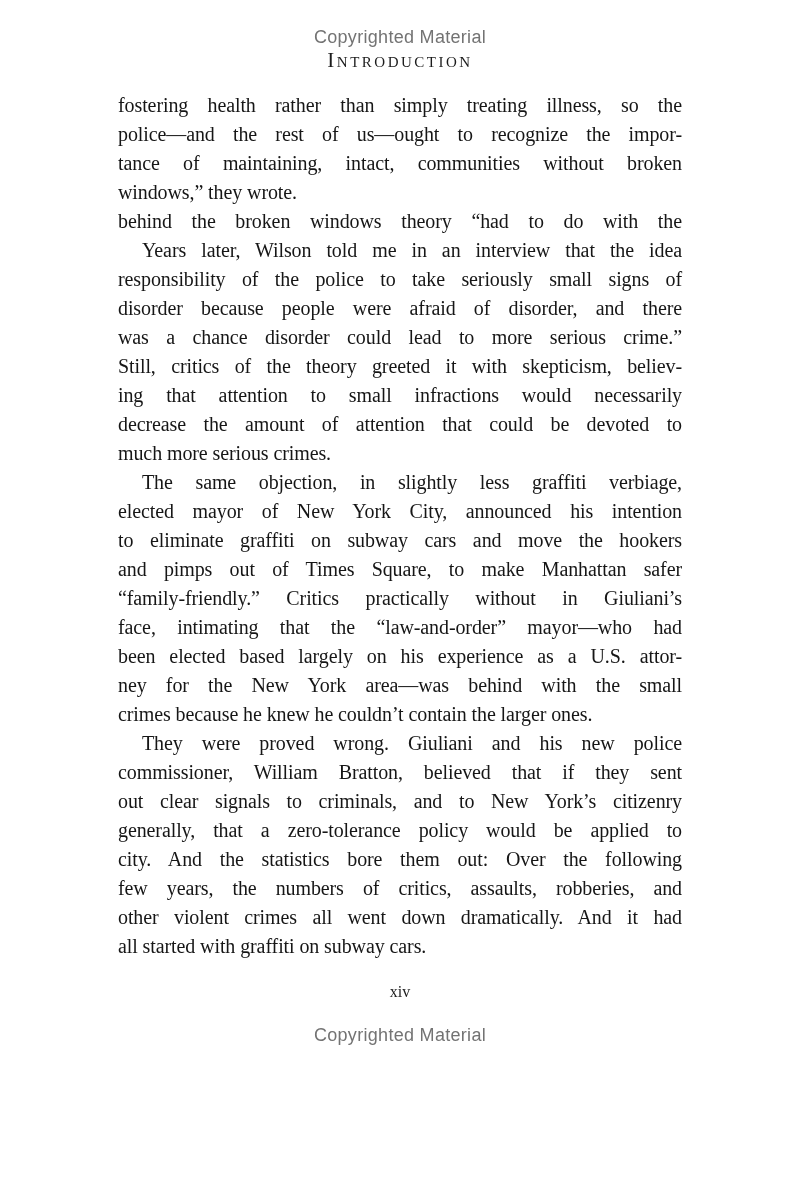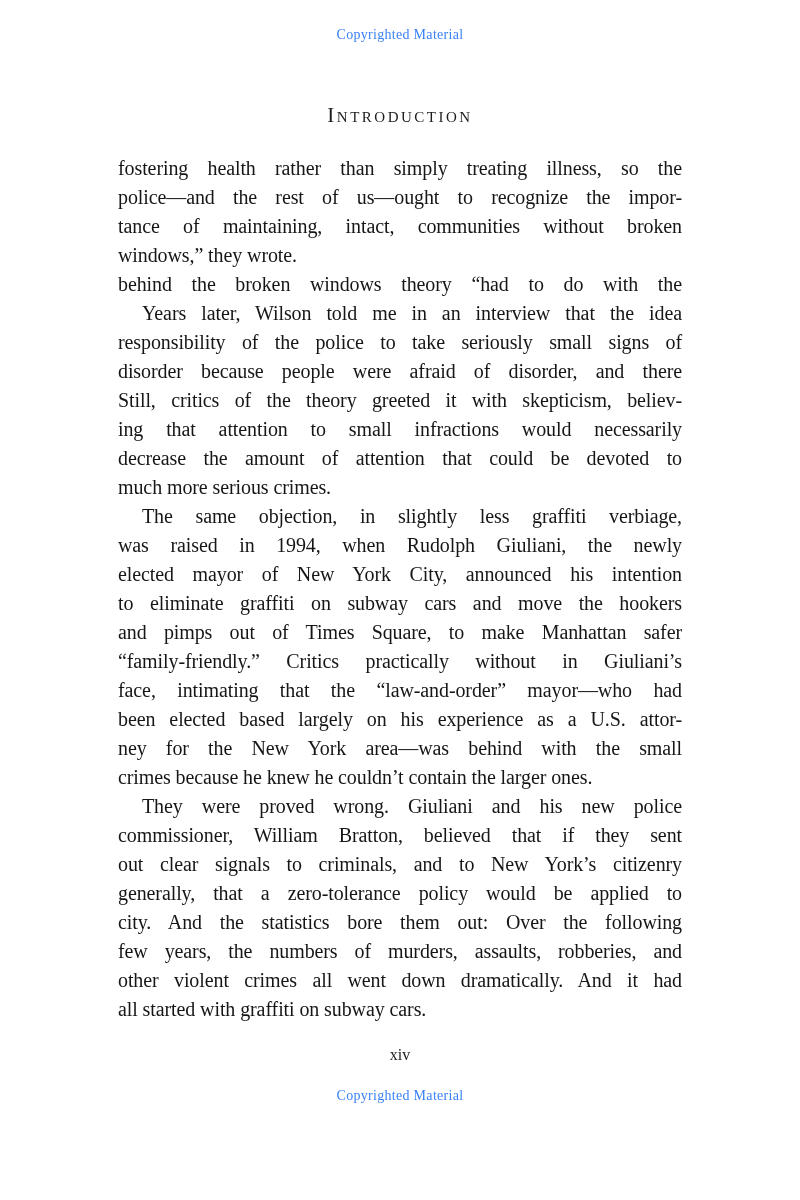--- a/index.html
+++ b/index.html
@@ -8,38 +8,37 @@
     width: 800px;
     height: 1200px;
     margin: 0 auto;
     background: #ffffff;
     overflow: hidden;
     font-family: "Liberation Serif", "DejaVu Serif", serif;
     color: #161616;
   }
   .copyright-notice {
     text-align: center;
-    font-family: Liberation Serif, serif;
-    font-size: 14px;
+    font-family: Liberation Sans, sans-serif;
+    font-size: 18px;
     letter-spacing: 0.3px;
-    color: #3b82f6;
+    color: #737373;
   }
   .copyright-top { padding-top: 27px; }
   .copyright-bottom { margin-top: 24px; }
   .chapter-header {
-    margin-top: 60px;
     text-align: center;
     font-variant: small-caps;
     font-size: 21px;
     letter-spacing: 2.5px;
     color: #1c1c1c;
   }
   .text-block {
     width: 564px;
-    margin: 26px auto 0 auto;
+    margin: 18px auto 0 auto;
     font-size: 20px;
     line-height: 29px;
     letter-spacing: -0.1px;
   }
   .paragraph { margin: 0; }
   .line {
     text-align: justify;
     text-align-last: justify;
   }
   .line.last { text-align-last: left; }
@@ -65,44 +64,44 @@
         <div class="line"><span>fostering health rather than simply treating illness, so the</span></div>
         <div class="line"><span>police—and the rest of us—ought to recognize the impor-</span></div>
         <div class="line"><span>tance of maintaining, intact, communities without broken</span></div>
         <div class="line last"><span>windows,” they wrote.</span></div>
       </div>
       <div class="paragraph">
         <div class="line"><span>behind the broken windows theory “had to do with the</span></div>
         <div class="line indent"><span>Years later, Wilson told me in an interview that the idea</span></div>
         <div class="line"><span>responsibility of the police to take seriously small signs of</span></div>
         <div class="line"><span>disorder because people were afraid of disorder, and there</span></div>
+        <div class="line"><span>was a chance disorder could lead to more serious crime.”</span></div>
         <div class="line"><span>Still, critics of the theory greeted it with skepticism, believ-</span></div>
         <div class="line"><span>ing that attention to small infractions would necessarily</span></div>
         <div class="line"><span>decrease the amount of attention that could be devoted to</span></div>
         <div class="line last"><span>much more serious crimes.</span></div>
       </div>
       <div class="paragraph">
         <div class="line indent"><span>The same objection, in slightly less graffiti verbiage,</span></div>
-        <div class="line"><span>was raised in 1994, when Rudolph Giuliani, the newly</span></div>
         <div class="line"><span>elected mayor of New York City, announced his intention</span></div>
         <div class="line"><span>to eliminate graffiti on subway cars and move the hookers</span></div>
         <div class="line"><span>and pimps out of Times Square, to make Manhattan safer</span></div>
         <div class="line"><span>“family-friendly.” Critics practically without in Giuliani’s</span></div>
         <div class="line"><span>face, intimating that the “law-and-order” mayor—who had</span></div>
         <div class="line"><span>been elected based largely on his experience as a U.S. attor-</span></div>
         <div class="line"><span>ney for the New York area—was behind with the small</span></div>
         <div class="line last"><span>crimes because he knew he couldn’t contain the larger ones.</span></div>
       </div>
       <div class="paragraph">
         <div class="line indent"><span>They were proved wrong. Giuliani and his new police</span></div>
         <div class="line"><span>commissioner, William Bratton, believed that if they sent</span></div>
         <div class="line"><span>out clear signals to criminals, and to New York’s citizenry</span></div>
         <div class="line"><span>generally, that a zero-tolerance policy would be applied to</span></div>
         <div class="line"><span>city. And the statistics bore them out: Over the following</span></div>
-        <div class="line"><span>few years, the numbers of murders, assaults, robberies, and</span></div>
+        <div class="line"><span>few years, the numbers of critics, assaults, robberies, and</span></div>
         <div class="line"><span>other violent crimes all went down dramatically. And it had</span></div>
         <div class="line last"><span>all started with graffiti on subway cars.</span></div>
       </div>
     </div>
 
   <div class="page-number">xiv</div>
 
   <div class="copyright-notice copyright-bottom">Copyrighted Material</div>
 </div>
 

